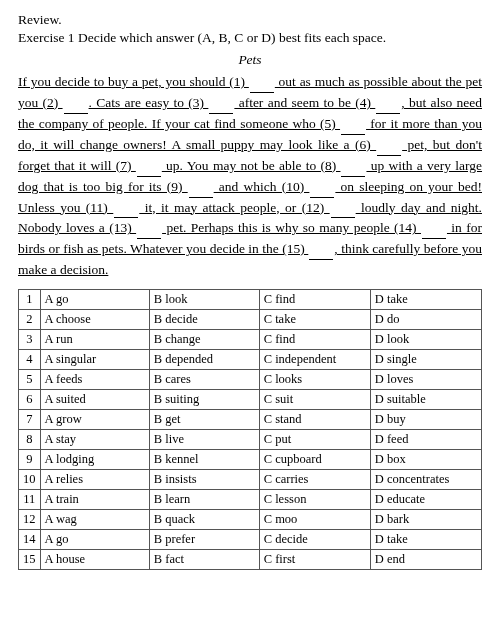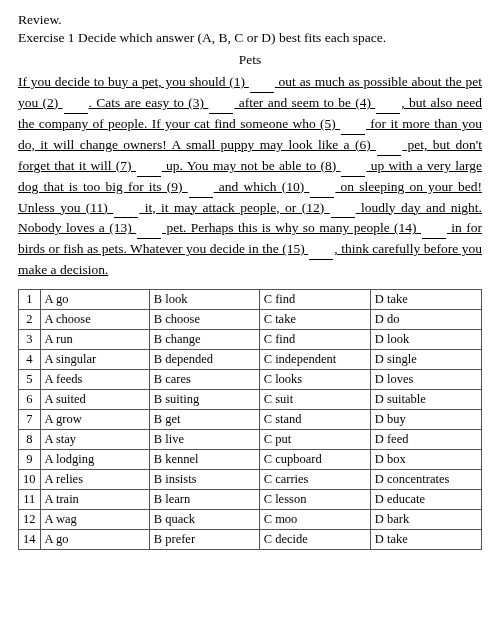--- a/index.html
+++ b/index.html
@@ -23,20 +23,21 @@
     .exercise-line {
       margin-bottom: 6px;
     }
     .exercise-label {
       font-weight: normal;
     }
     .passage-title {
       text-align: center;
       margin-bottom: 4px;
       font-size: 13.5px;
+      font-style: italic;
     }
     .passage-text {
       text-align: justify;
       line-height: 1.55;
       margin-bottom: 8px;
       text-decoration: underline;
     }
     .answer-table {
       width: 100%;
       border-collapse: collapse;
@@ -84,21 +85,21 @@
       <tr>
         <td class="num-col">1</td>
         <td class="opt-col">A go</td>
         <td class="opt-col">B look</td>
         <td class="opt-col">C find</td>
         <td class="opt-col">D take</td>
       </tr>
       <tr>
         <td class="num-col">2</td>
         <td class="opt-col">A choose</td>
-        <td class="opt-col">B choose</td>
+        <td class="opt-col">B decide</td>
         <td class="opt-col">C take</td>
         <td class="opt-col">D do</td>
       </tr>
       <tr>
         <td class="num-col">3</td>
         <td class="opt-col">A run</td>
         <td class="opt-col">B change</td>
         <td class="opt-col">C find</td>
         <td class="opt-col">D look</td>
       </tr>
@@ -165,14 +166,21 @@
         <td class="opt-col">C moo</td>
         <td class="opt-col">D bark</td>
       </tr>
       <tr>
         <td class="num-col">14</td>
         <td class="opt-col">A go</td>
         <td class="opt-col">B prefer</td>
         <td class="opt-col">C decide</td>
         <td class="opt-col">D take</td>
       </tr>
+      <tr>
+        <td class="num-col">15</td>
+        <td class="opt-col">A house</td>
+        <td class="opt-col">B fact</td>
+        <td class="opt-col">C first</td>
+        <td class="opt-col">D end</td>
+      </tr>
     </tbody>
 </table>
 
 </body></html>

